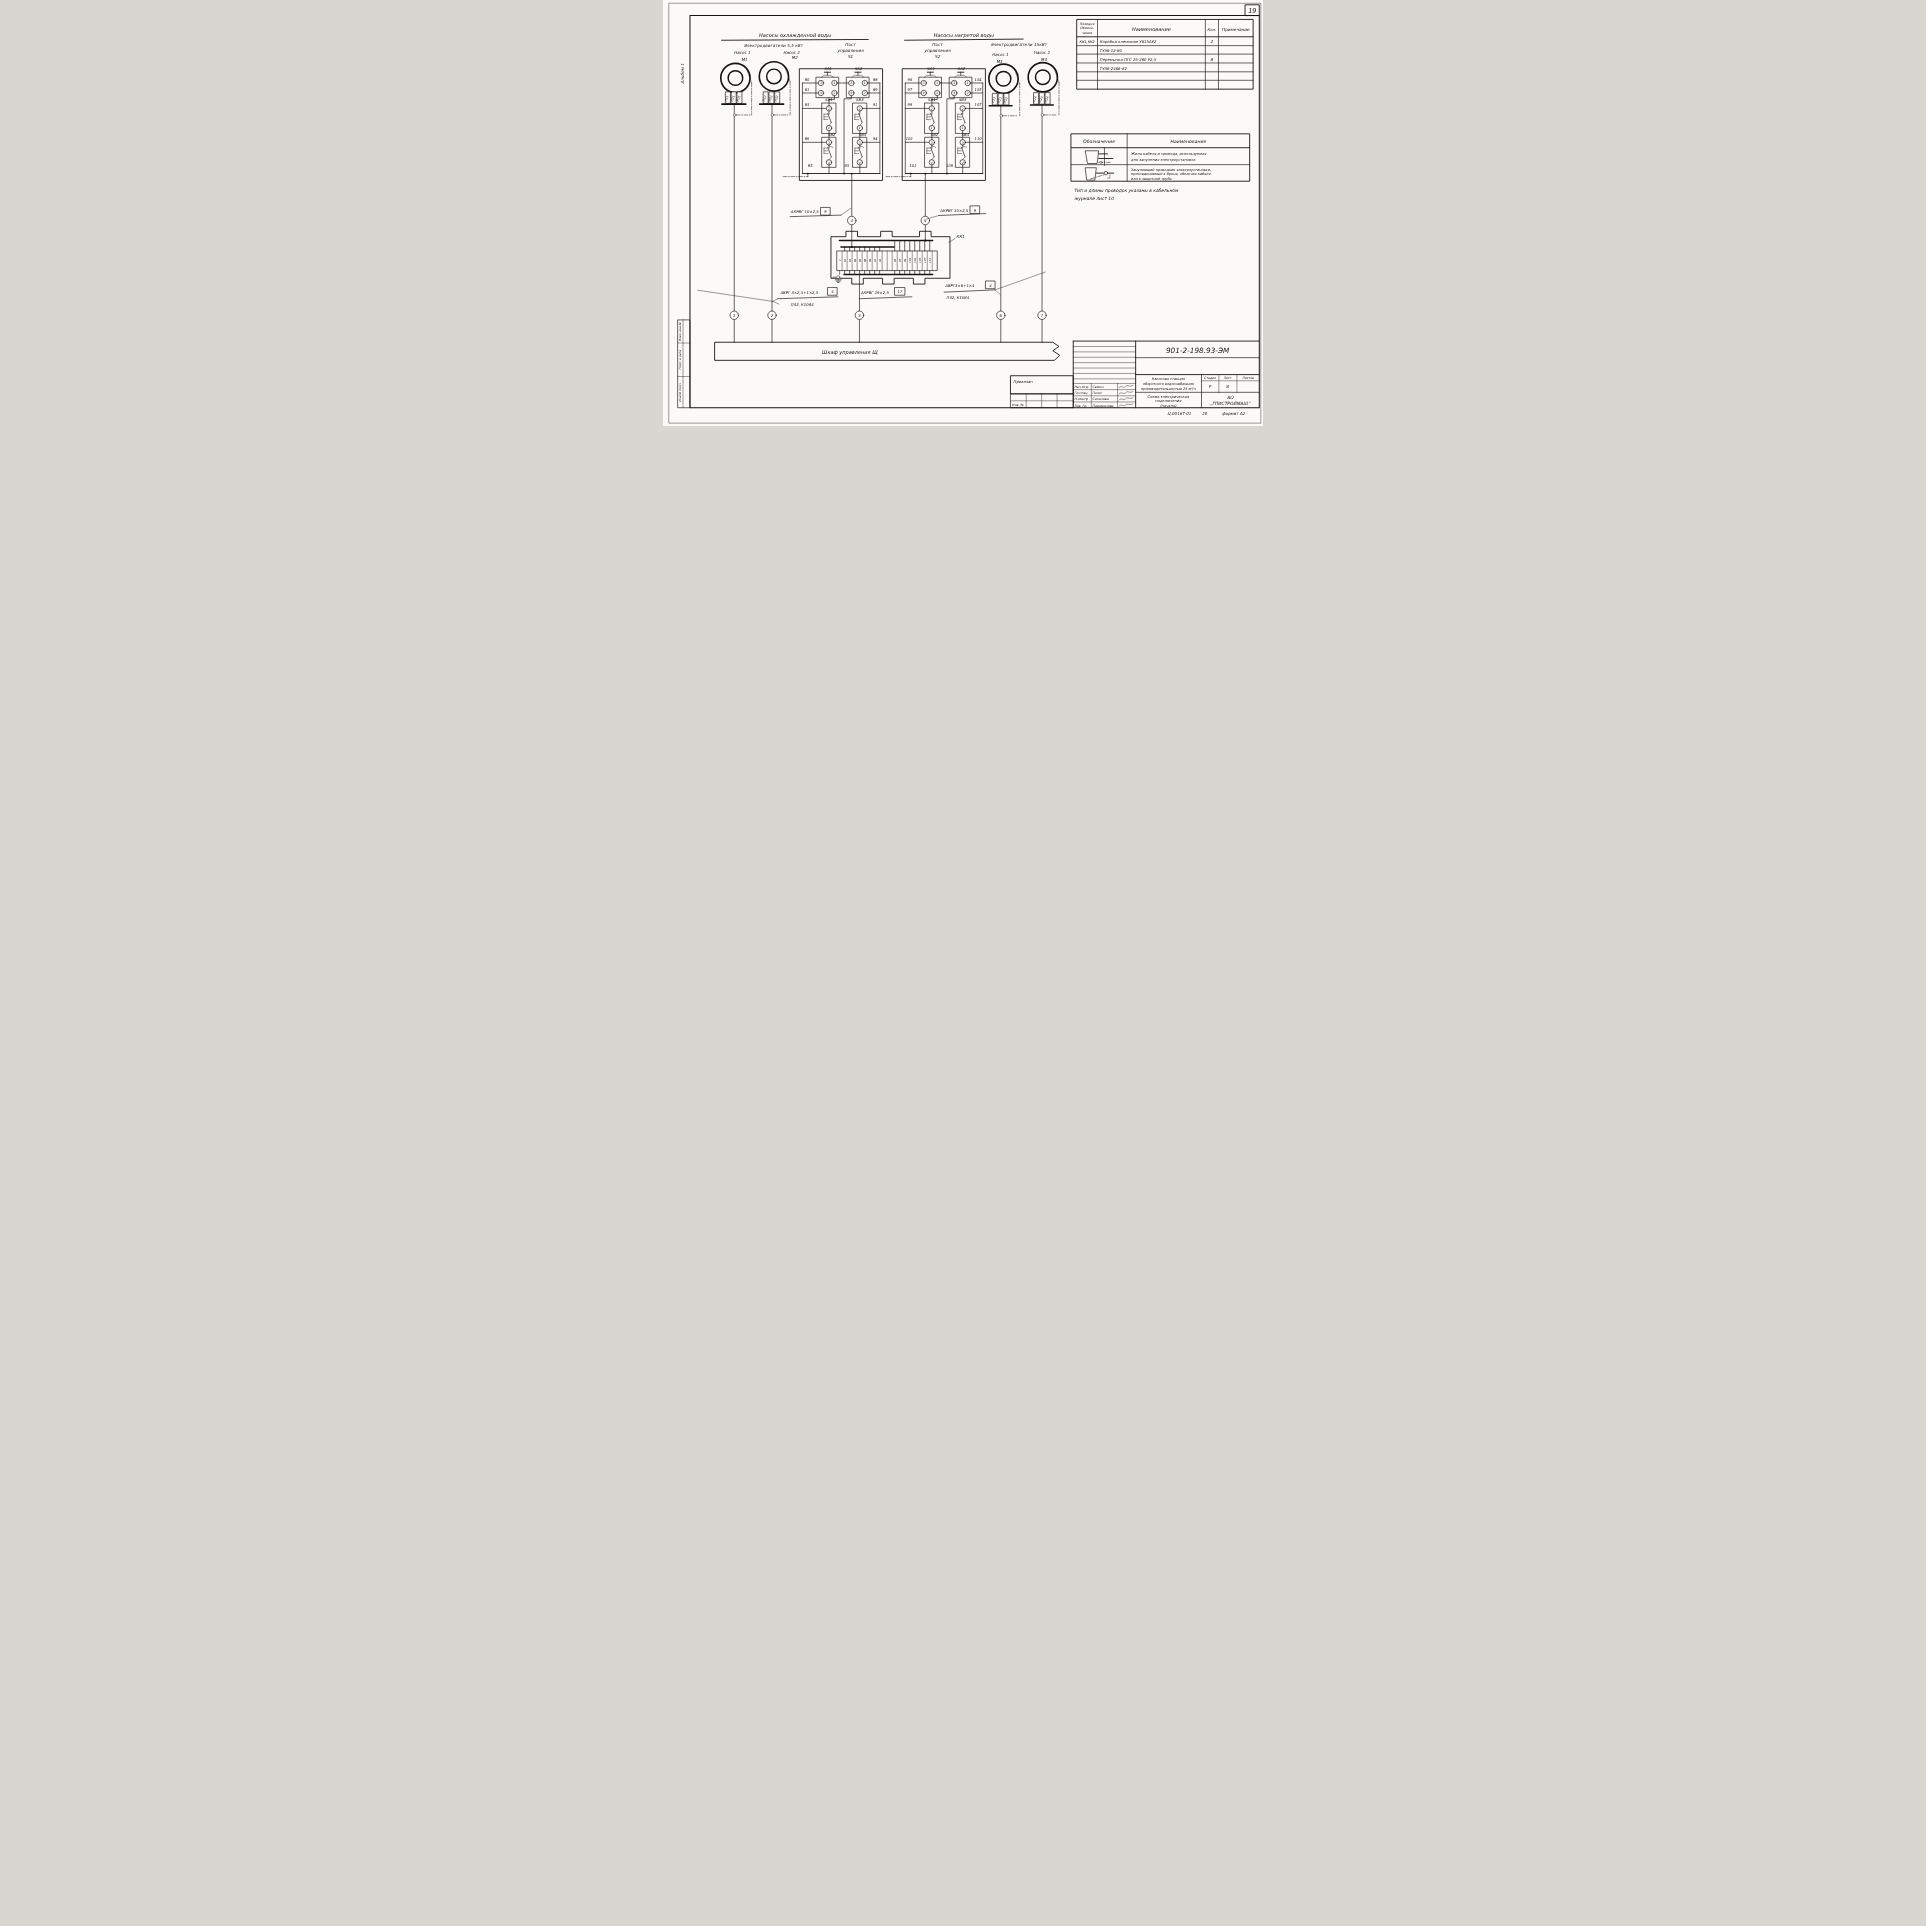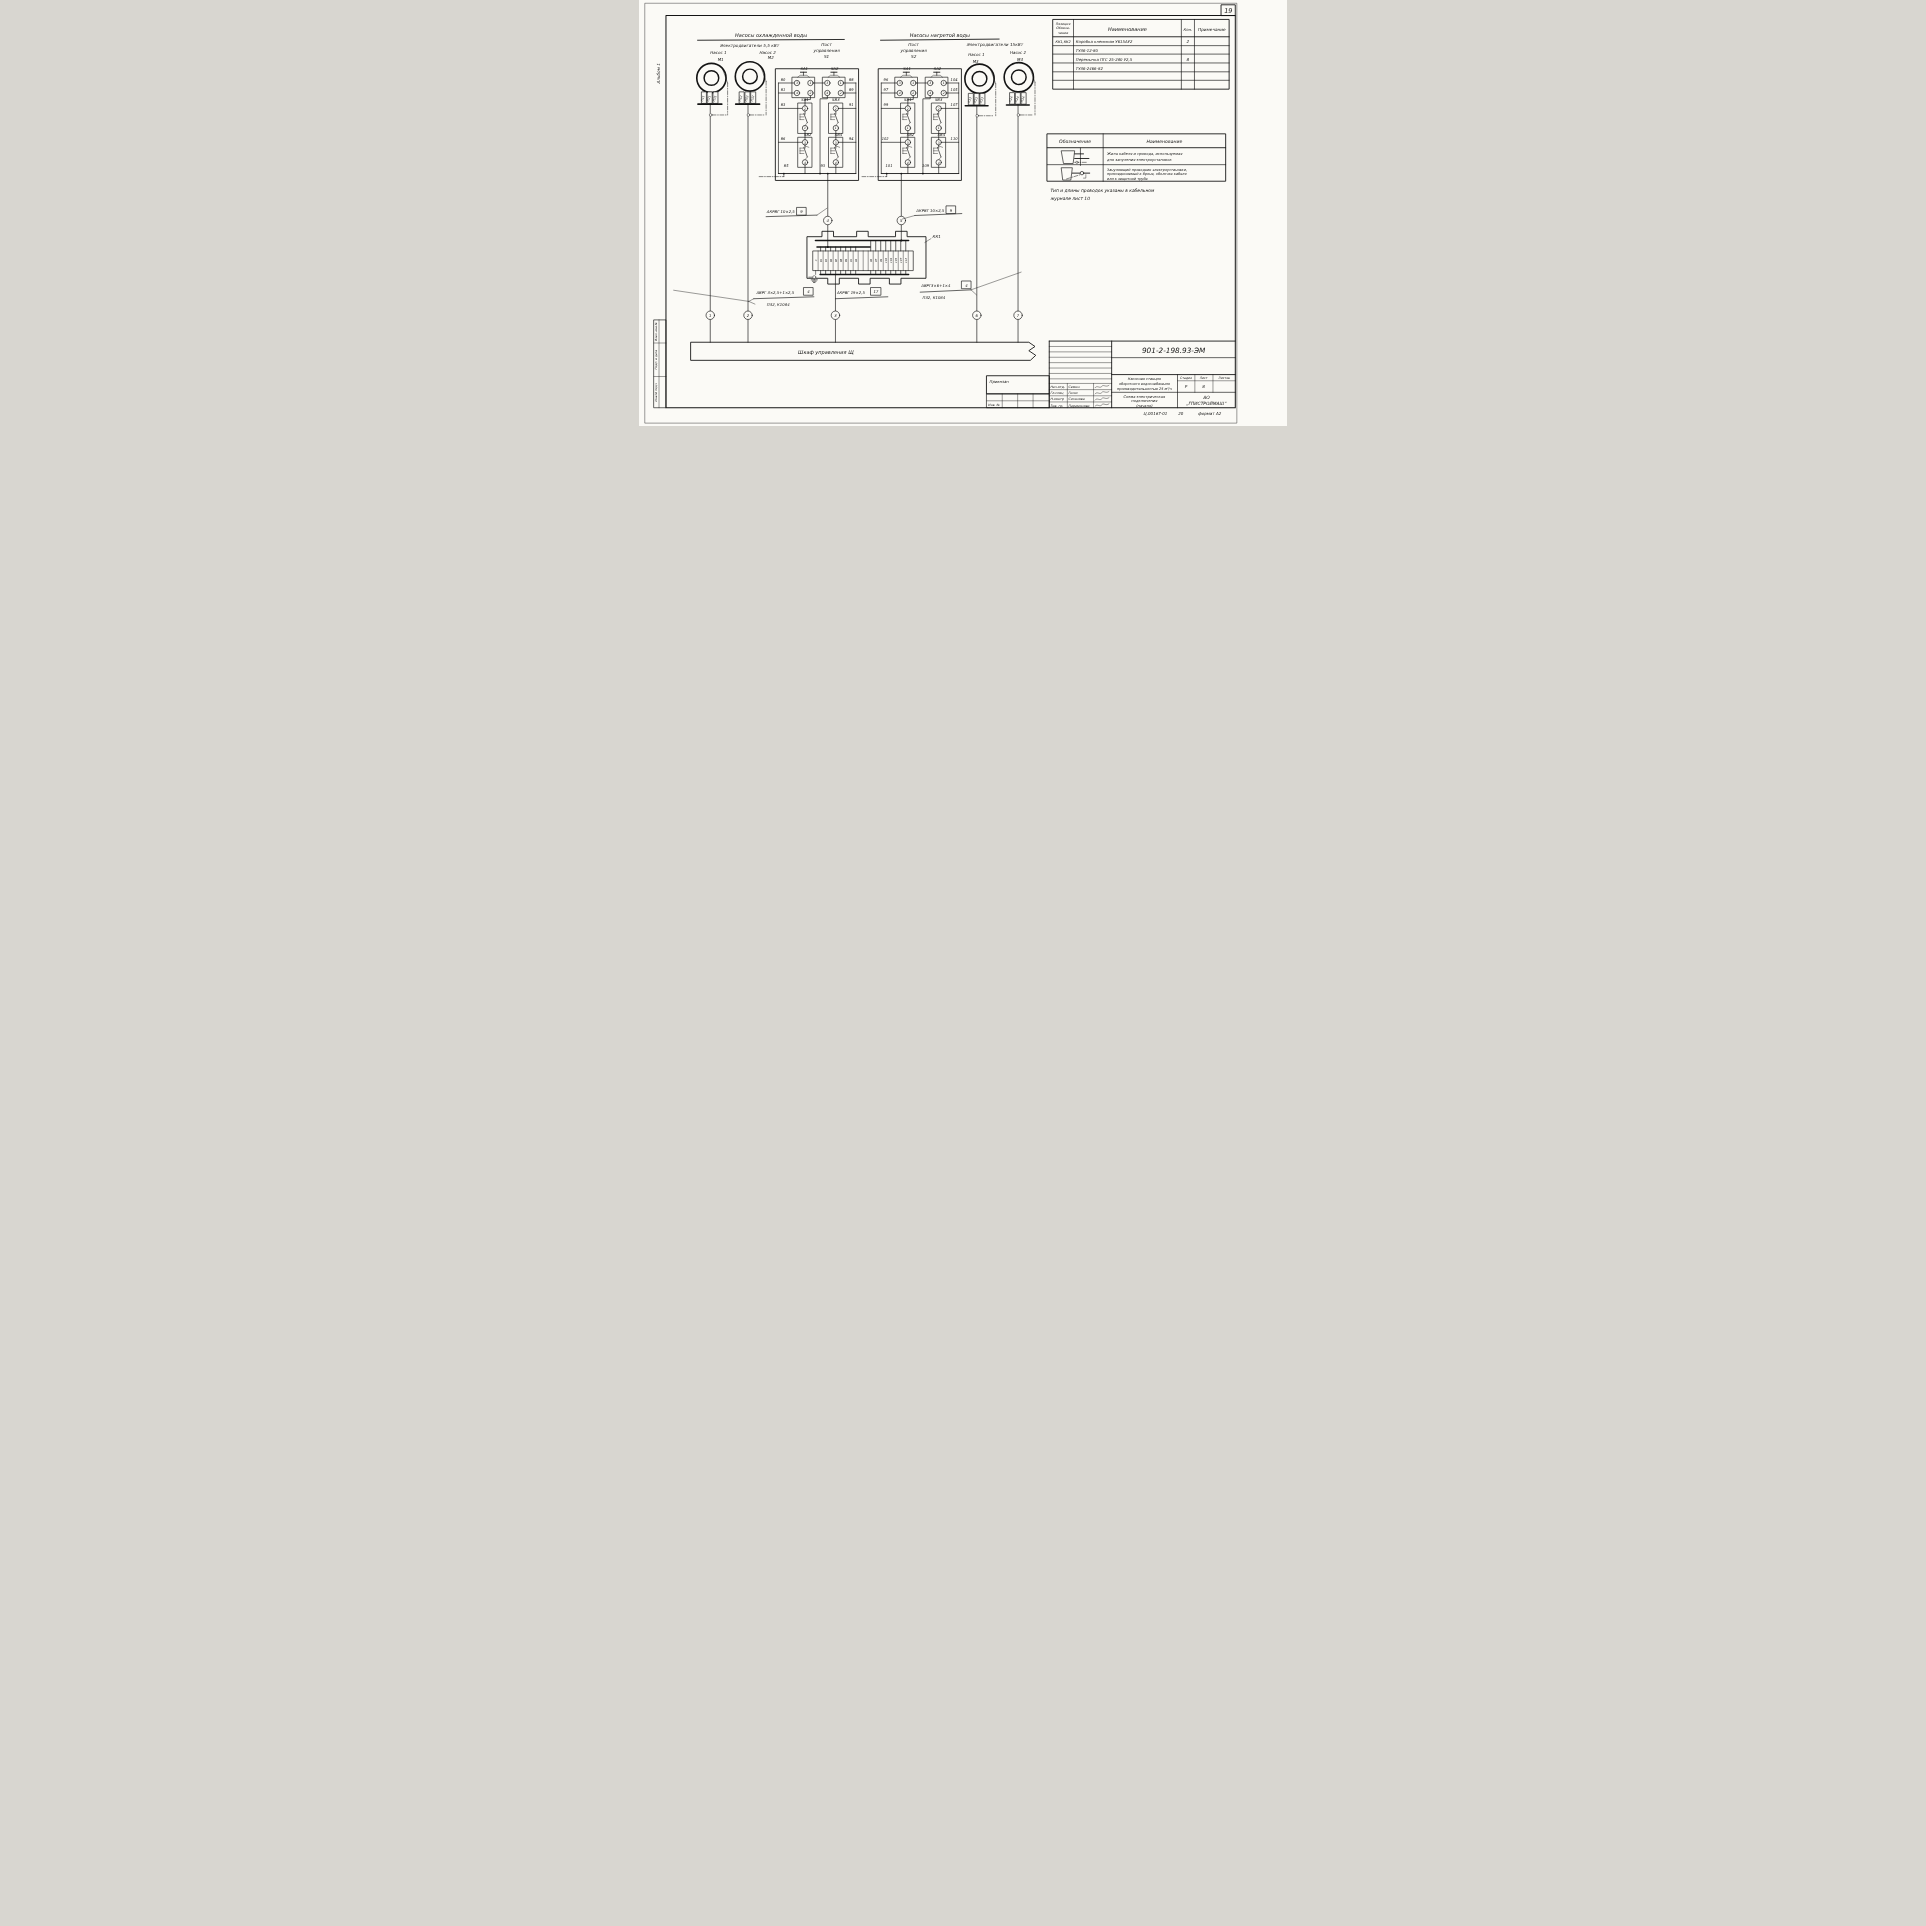--- a/index.html
+++ b/index.html
@@ -1,16 +1,16 @@
 <!DOCTYPE html>
 <html style="font-size:6.2px"><head>
 <meta charset="utf-8">
 <style>
   html,body{margin:0;padding:0;background:#d8d6d0;}
-  .sheet{position:relative;width:648px;height:426px;margin:0 auto;background:#fbfaf6;}
+  .sheet{position:relative;width:600px;height:426px;margin:0 auto;background:#fbfaf6;}
   svg{position:absolute;left:0;top:0;}
   svg text{font-family:"DejaVu Sans","Liberation Sans",sans-serif;font-style:italic;fill:#141414;}
   .c{text-anchor:middle;}
   .f7{font-size:7px}.f75{font-size:7.5px}.f8{font-size:8px}.f85{font-size:8.5px}
   .f9{font-size:9px}.f95{font-size:9.5px}.f10{font-size:10px}.f105{font-size:10.5px}
   .f11{font-size:11px}.f115{font-size:11.5px}.f12{font-size:12px}.f13{font-size:13px}
   .f17{font-size:17px}.f19{font-size:19px}
   line,path,rect,polyline,polygon,circle{stroke:#141414;fill:none;stroke-linecap:round;stroke-linejoin:round;}
   .w1{stroke-width:1.1}.w16{stroke-width:1.7}.w2{stroke-width:2.3}.w25{stroke-width:2.6}.w3{stroke-width:3.8}.w4{stroke-width:4.2}
   .dd{stroke-dasharray:10 4 2 4;stroke-width:1.3}

